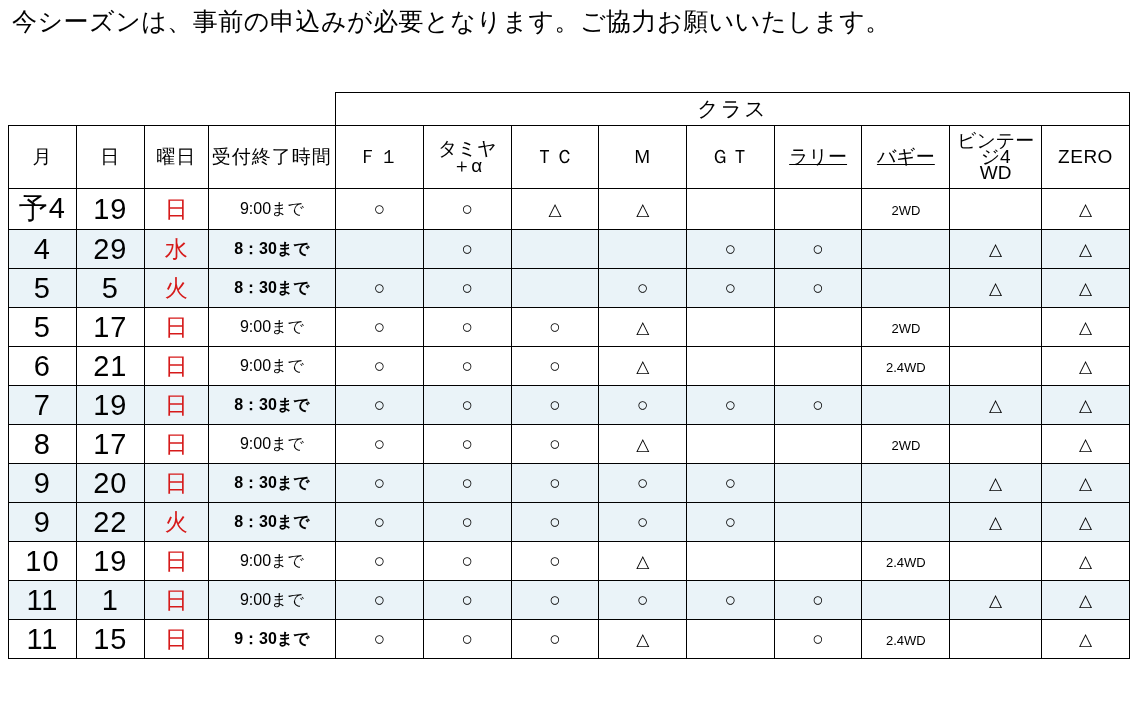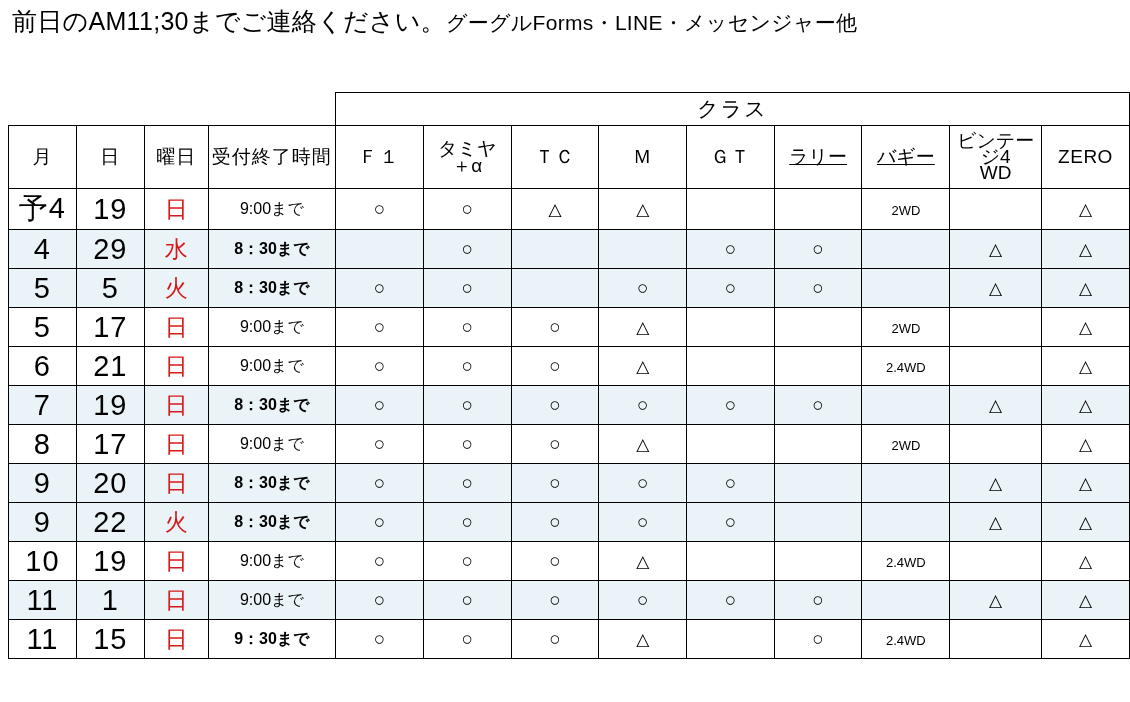--- a/index.html
+++ b/index.html
@@ -147,23 +147,21 @@
     font-size: 17px;
     white-space: nowrap;
   }
 </style>
 </head>
 <body>
 
 <div class="page">
 
   <div class="notice">
-    <div class="notice-line2">
-      <span>前日のAM11;30までご連絡ください。</span><span class="ascii">グーグルForms・LINE・メッセンジャー他</span>
-    </div>
+    <div class="notice-line1">今シーズンは、事前の申込みが必要となります。ご協力お願いいたします。</div>
   </div>
 
   <div class="sched-wrap">
     <table class="sched">
       <colgroup>
         <col class="c-month">
           <col class="c-day">
           <col class="c-wday">
           <col class="c-time">
         <col class="c-class">

